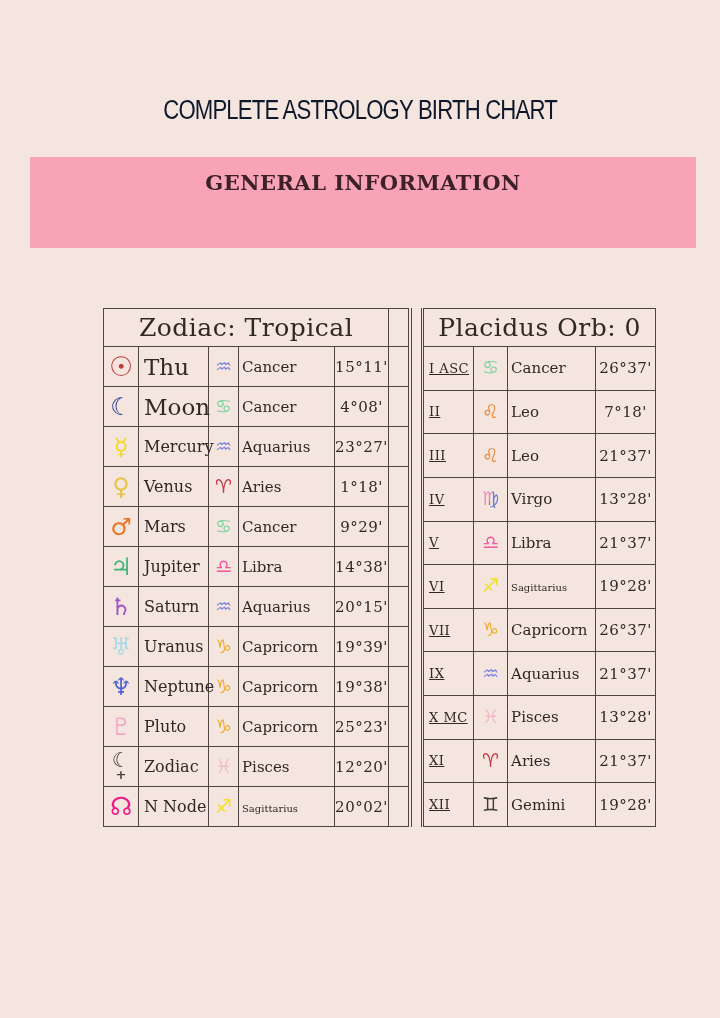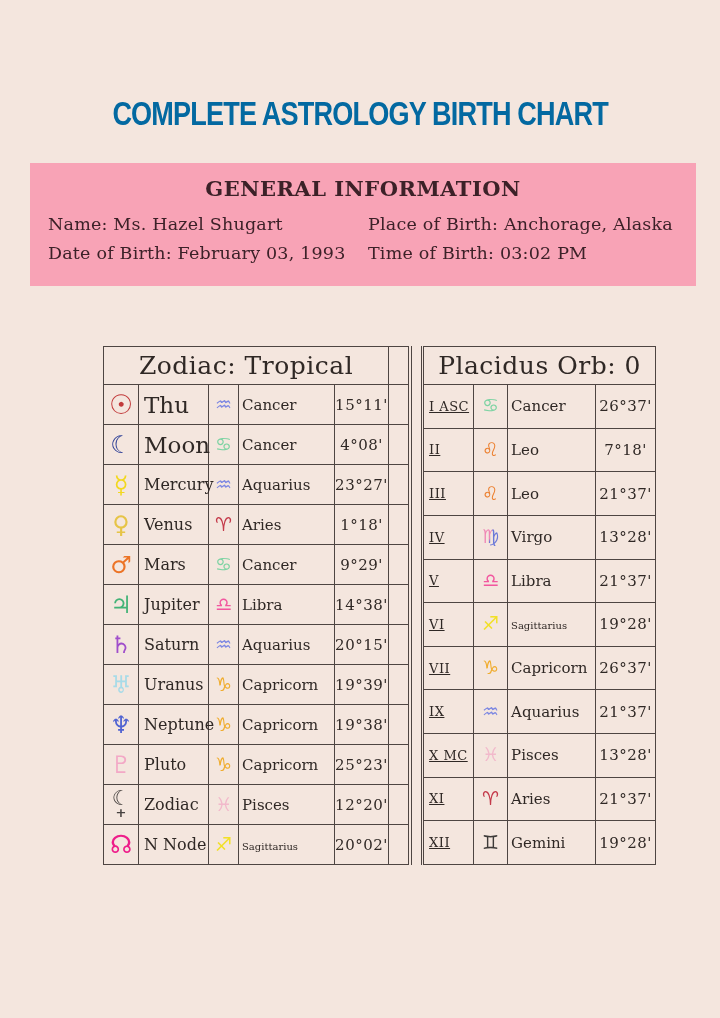--- a/index.html
+++ b/index.html
@@ -10,37 +10,37 @@
     font-family:"DejaVu Serif", serif;
     color:#2f2825;
     overflow:hidden;
     position:relative;
   }
   
   h1.page-title {
     margin:0; padding-top:97px;
     text-align:center;
     font-family:"Liberation Sans", sans-serif;
-    font-weight:700;
-    font-size:33px;
+    font-weight:400;
+    font-size:27px;
     line-height:1;
-    color:#0369a1;
+    color:#0f172a;
   }
   h1.page-title .squeeze {
     display:inline-block;
     transform:scaleX(0.82);
     transform-origin:center;
     letter-spacing:-1px;
   }
   
   .info-panel {
     margin:33px 24px 0 30px;
     background:#f8a3b6;
     padding:13px 18px 16px 18px;
-    height:123px;
+    height:91px;
   }
   .info-heading {
     margin:0; text-align:center;
     font-size:21px; font-weight:700;
     letter-spacing:0.5px;
     color:#3c2128;
   }
   .info-grid { display:flex; margin-top:13px; }
   .info-col-left { width:320px; flex:none; }
   .info-col-right { flex:1; }
@@ -110,30 +110,20 @@
     color:transparent !important;
   }
 </style>
 </head>
 <body>
 
 <h1 class="page-title"><span class="squeeze">COMPLETE ASTROLOGY BIRTH CHART</span></h1>
 
 <section class="info-panel">
   <h2 class="info-heading">GENERAL INFORMATION</h2>
-  <div class="info-grid">
-    <div class="info-col-left">
-      <p>Name: Ms. Hazel Shugart</p>
-      <p>Date of Birth: February 03, 1993</p>
-    </div>
-    <div class="info-col-right">
-      <p>Place of Birth: Anchorage, Alaska</p>
-      <p>Time of Birth: 03:02 PM</p>
-    </div>
-  </div>
 </section>
 
 <section class="tables">
 
   <table class="zodiac-table">
     <colgroup>
       <col style="width:35px">
         <col style="width:70px">
         <col style="width:30px">
       <col style="width:96px">

